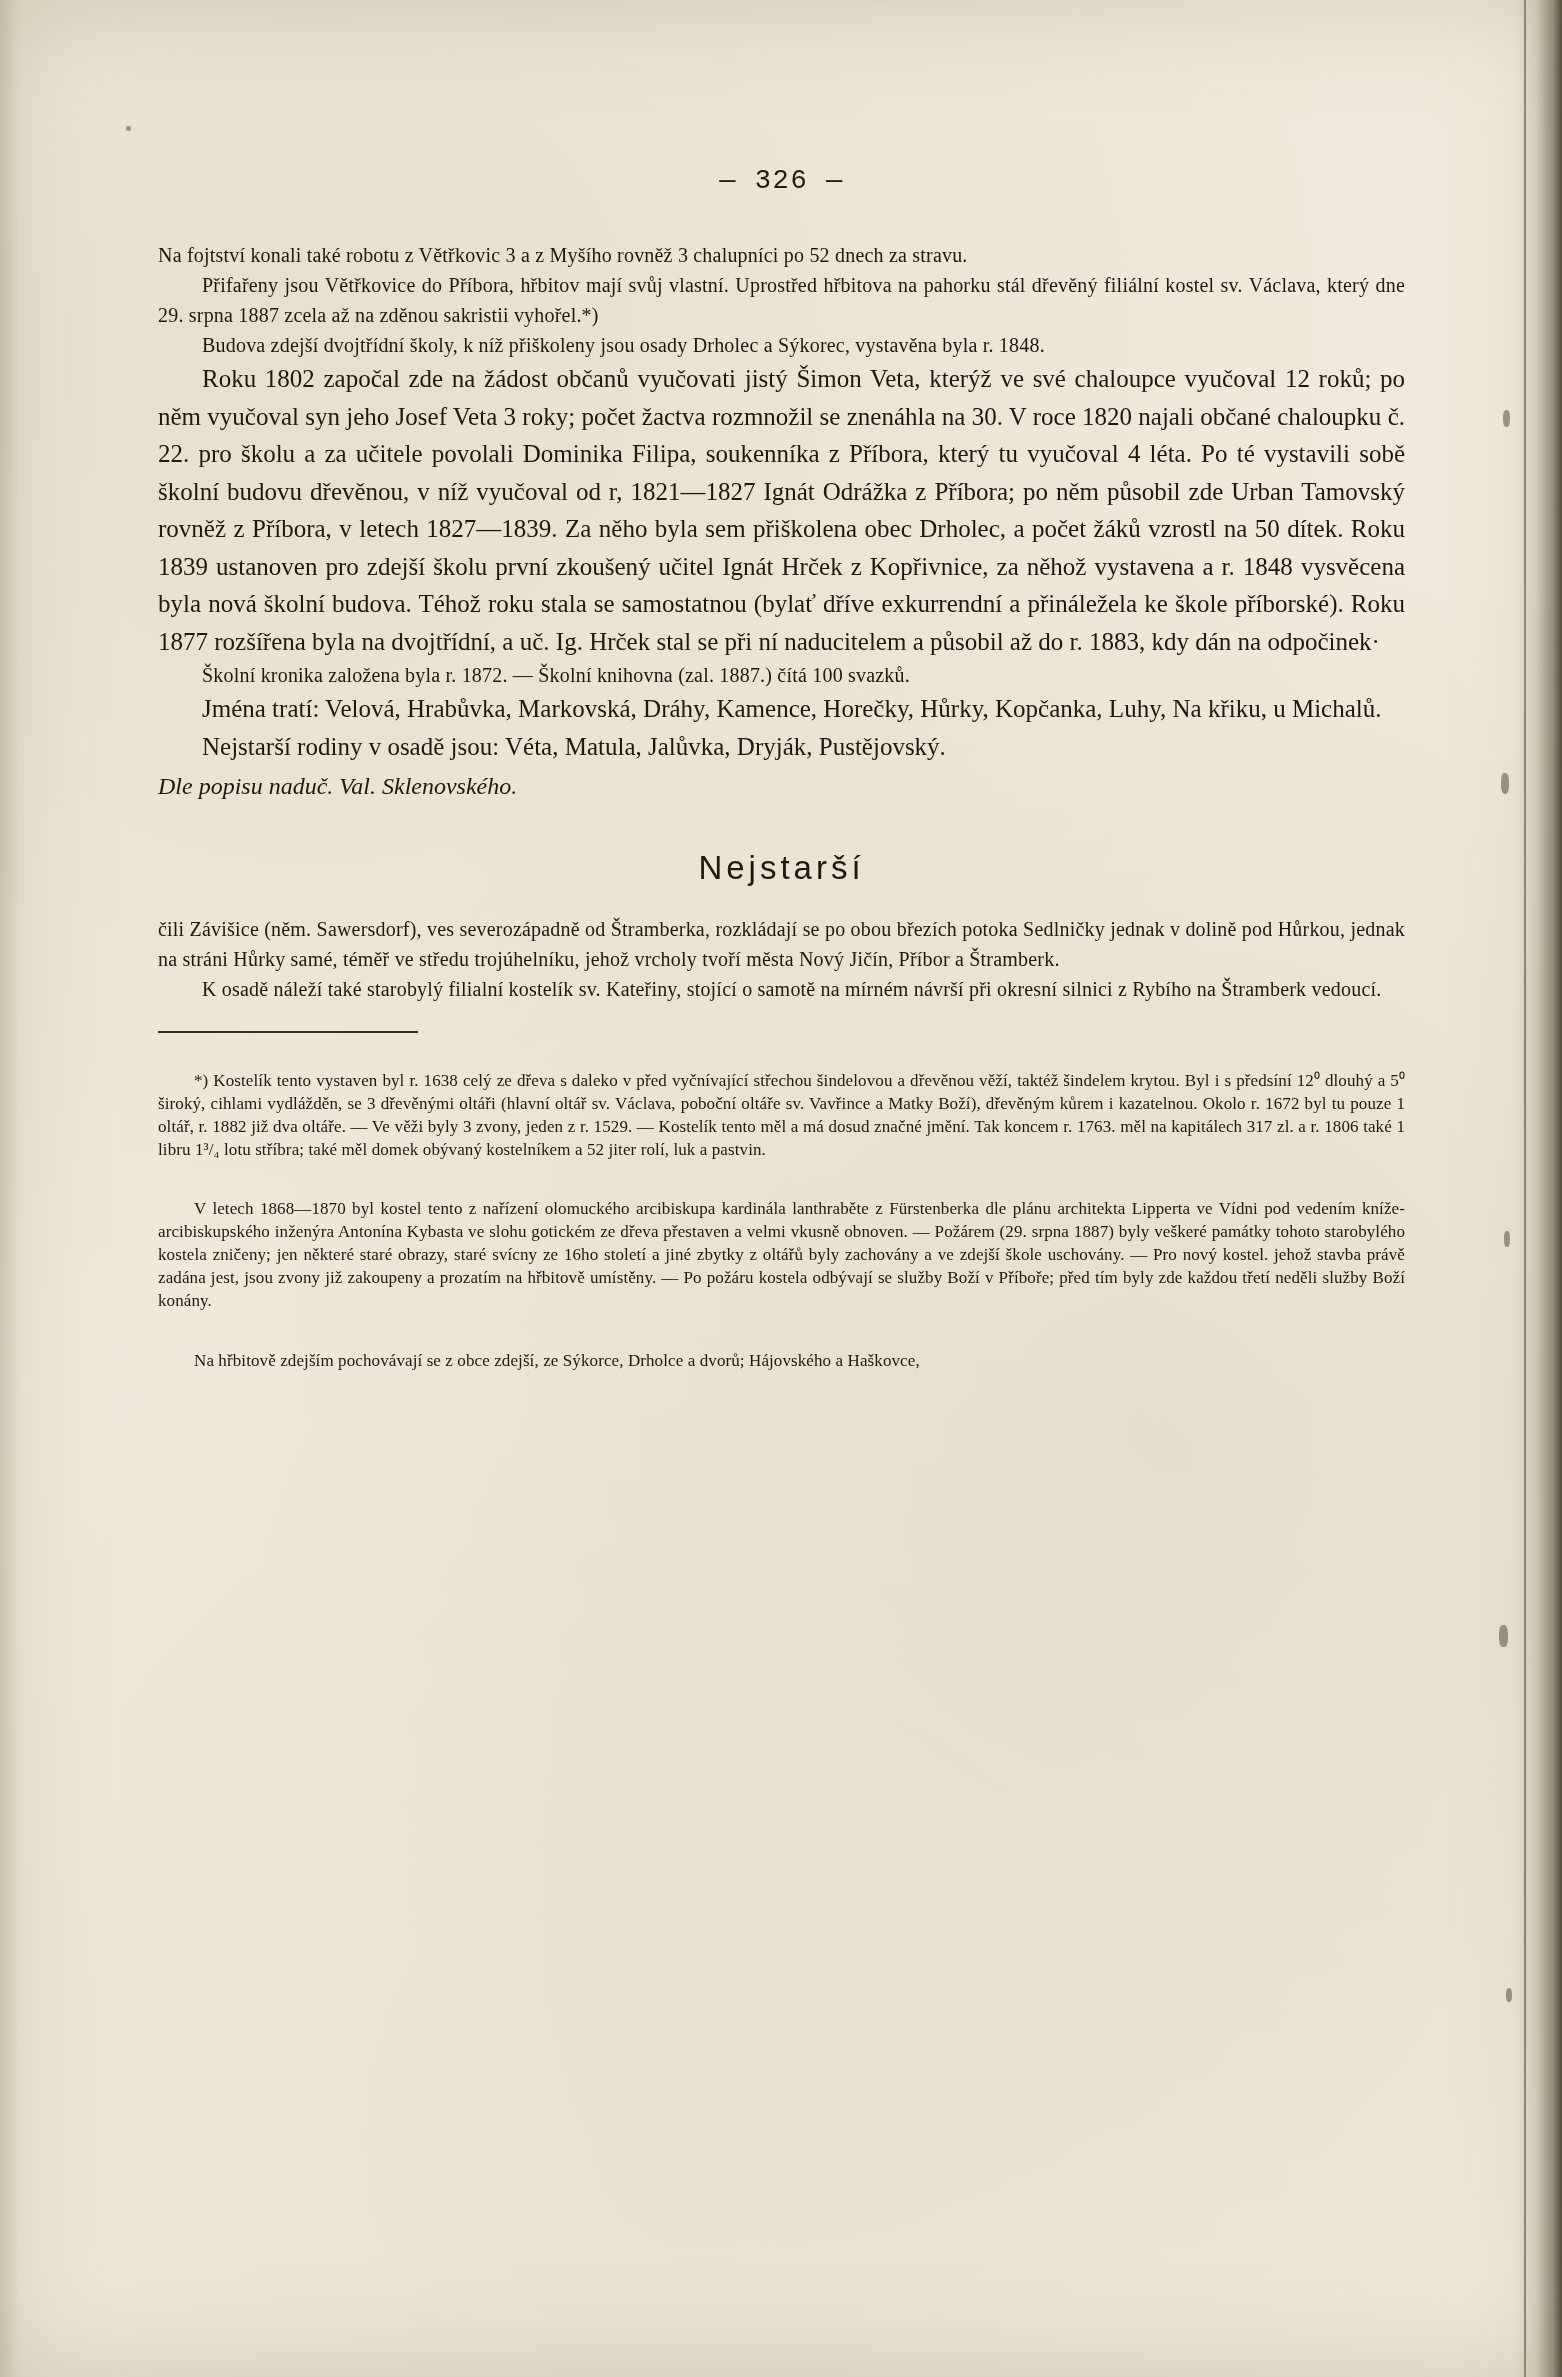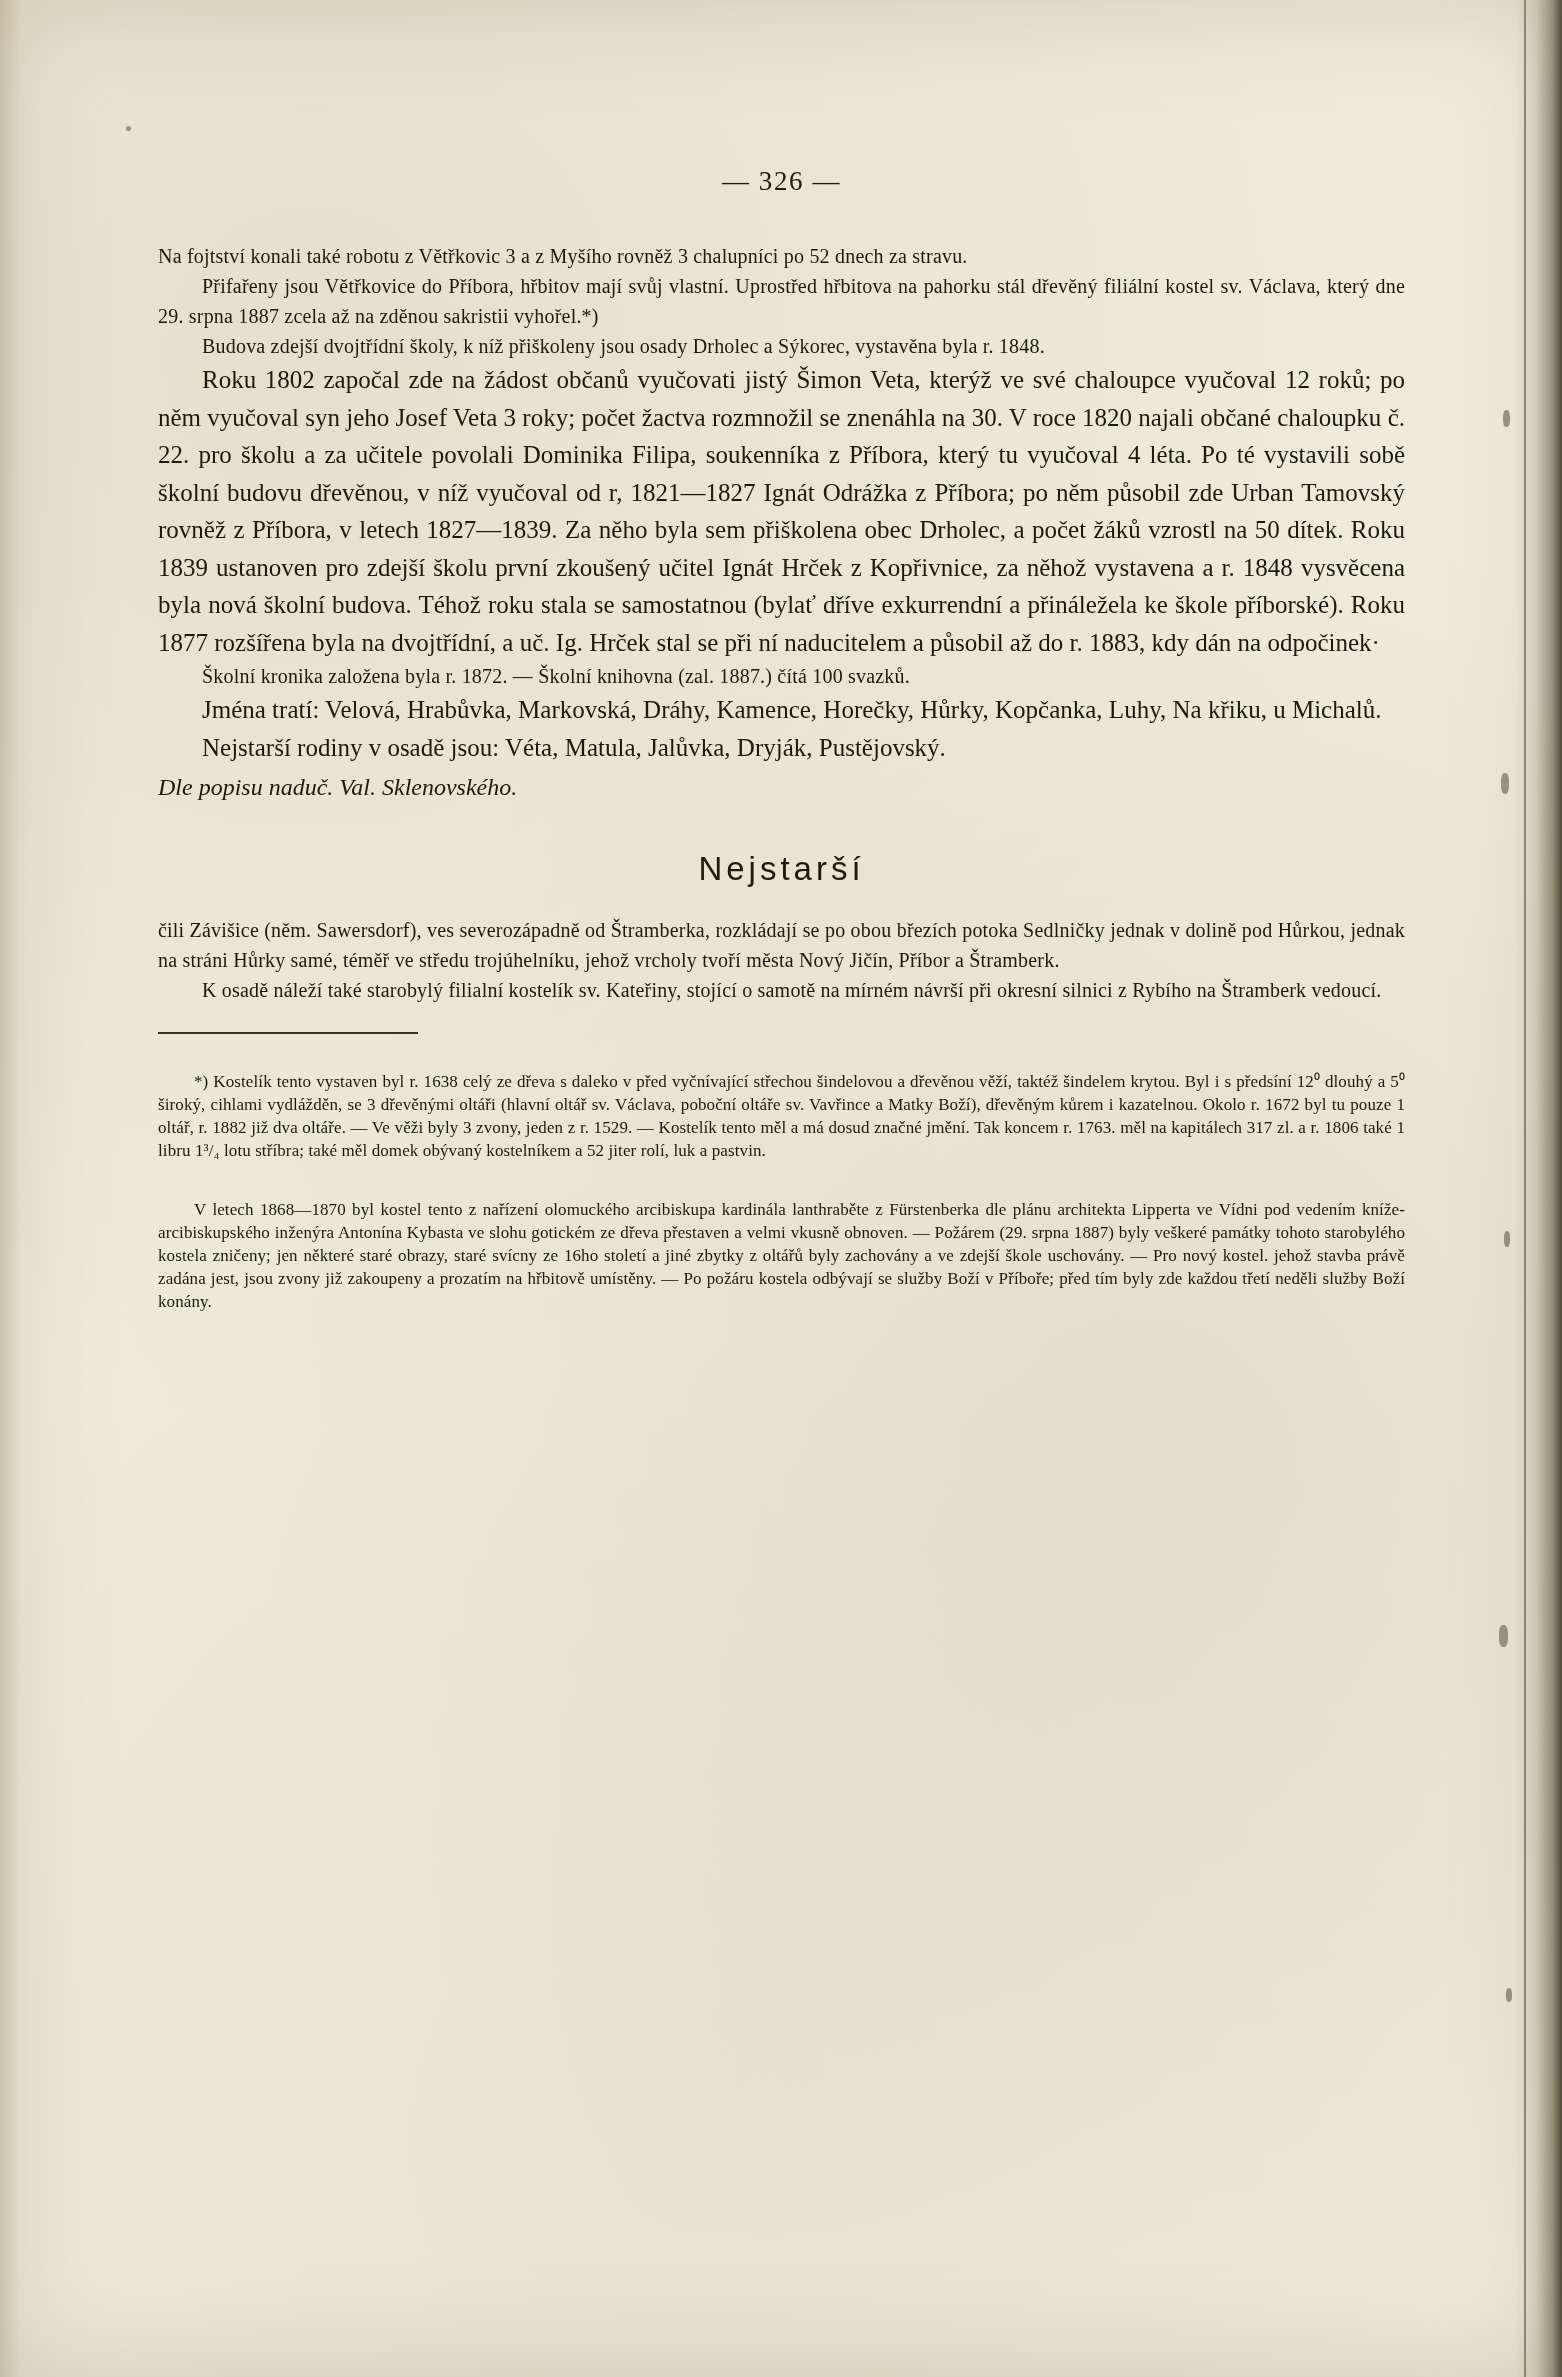--- a/index.html
+++ b/index.html
@@ -65,21 +65,21 @@
     left: 158px;
     top: 166px;
     width: 1247px;
     color: #20180f;
   }
 
   .folio {
     text-align: center;
     font-size: 27px;
     letter-spacing: 1.6px;
-    font-family: Liberation Serif, serif;
+    font-family: Liberation Mono, monospace;
     margin-bottom: 44px;
     color: #241a10;
   }
 
   p {
     margin: 0;
     font-size: 24.5px;
     line-height: 1.47;
     text-align: justify;
     text-justify: inter-word;
@@ -174,17 +174,18 @@
     <div class="block-sans">
       <p>čili Závišice (něm. Sawersdorf), ves severozápadně od Štramberka, rozkládají se po obou březích potoka Sedlničky jednak v dolině pod Hůrkou, jednak na stráni Hůrky samé, téměř ve středu trojúhelníku, jehož vrcholy tvoří města Nový Jičín, Příbor a Štramberk.</p>
       <p class="indent">K osadě náleží také starobylý filialní kostelík sv. Kateřiny, stojící o samotě na mírném návrší při okresní silnici z Rybího na Štramberk vedoucí.</p>
     </div>
 
     <div class="footnote-rule"></div>
 
     <div class="footnotes">
       <p class="ind">*) Kostelík tento vystaven byl r. 1638 celý ze dřeva s daleko v před vyčnívající střechou šindelovou a dřevěnou věží, taktéž šindelem krytou. Byl i s předsíní 12⁰ dlouhý a 5⁰ široký, cihlami vydlážděn, se 3 dřevěnými oltáři (hlavní oltář sv. Václava, poboční oltáře sv. Vavřince a Matky Boží), dřevěným kůrem i kazatelnou. Okolo r. 1672 byl tu pouze 1 oltář, r. 1882 již dva oltáře. — Ve věži byly 3 zvony, jeden z r. 1529. — Kostelík tento měl a má dosud značné jmění. Tak koncem r. 1763. měl na kapitálech 317 zl. a r. 1806 také 1 libru 1³/₄ lotu stříbra; také měl domek obývaný kostelníkem a 52 jiter rolí, luk a pastvin.</p>
       <p class="ind">V letech 1868—1870 byl kostel tento z nařízení olomuckého arcibiskupa kardinála lanthraběte z Fürstenberka dle plánu architekta Lipperta ve Vídni pod vedením kníže-arcibiskupského inženýra Antonína Kybasta ve slohu gotickém ze dřeva přestaven a velmi vkusně obnoven. — Požárem (29. srpna 1887) byly veškeré památky tohoto starobylého kostela zničeny; jen některé staré obrazy, staré svícny ze 16ho století a jiné zbytky z oltářů byly zachovány a ve zdejší škole uschovány. — Pro nový kostel. jehož stavba právě zadána jest, jsou zvony již zakoupeny a prozatím na hřbitově umístěny. — Po požáru kostela odbývají se služby Boží v Příboře; před tím byly zde každou třetí neděli služby Boží konány.</p>
+      <p class="ind">Na hřbitově zdejším pochovávají se z obce zdejší, ze Sýkorce, Drholce a dvorů; Hájovského a Haškovce,</p>
     </div>
 
   </div>
 </div>
 
 
 </body></html>

